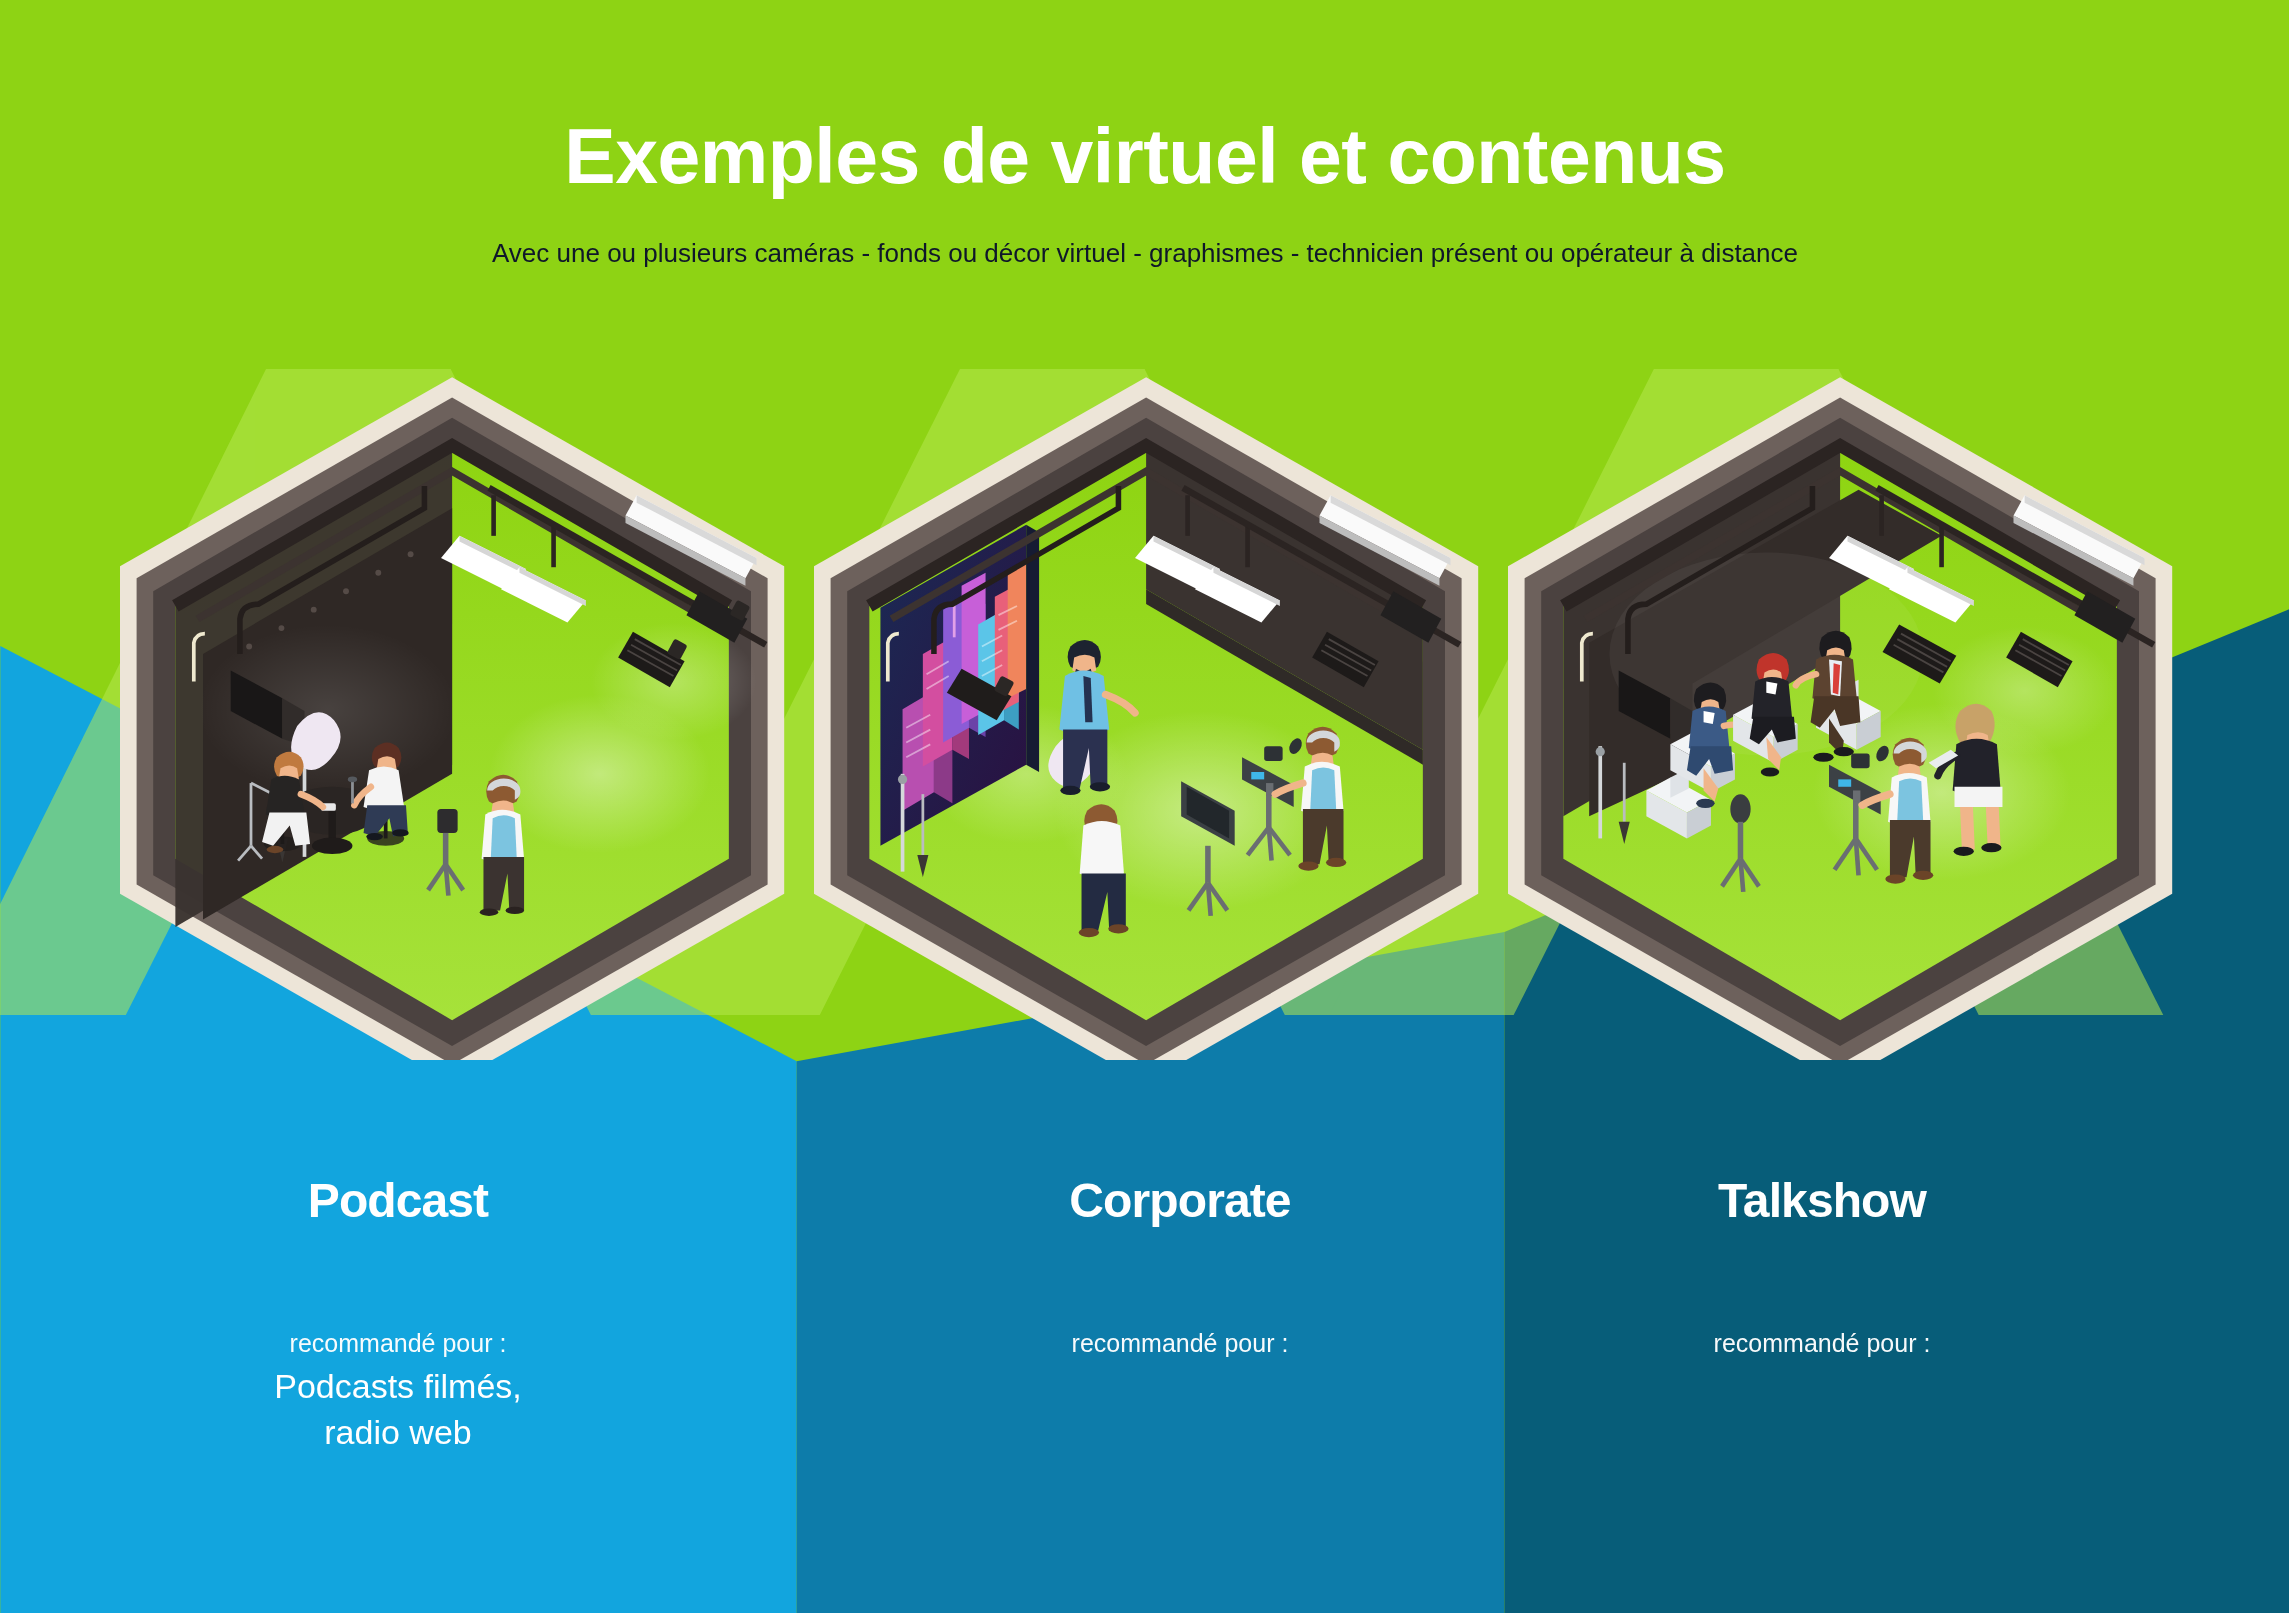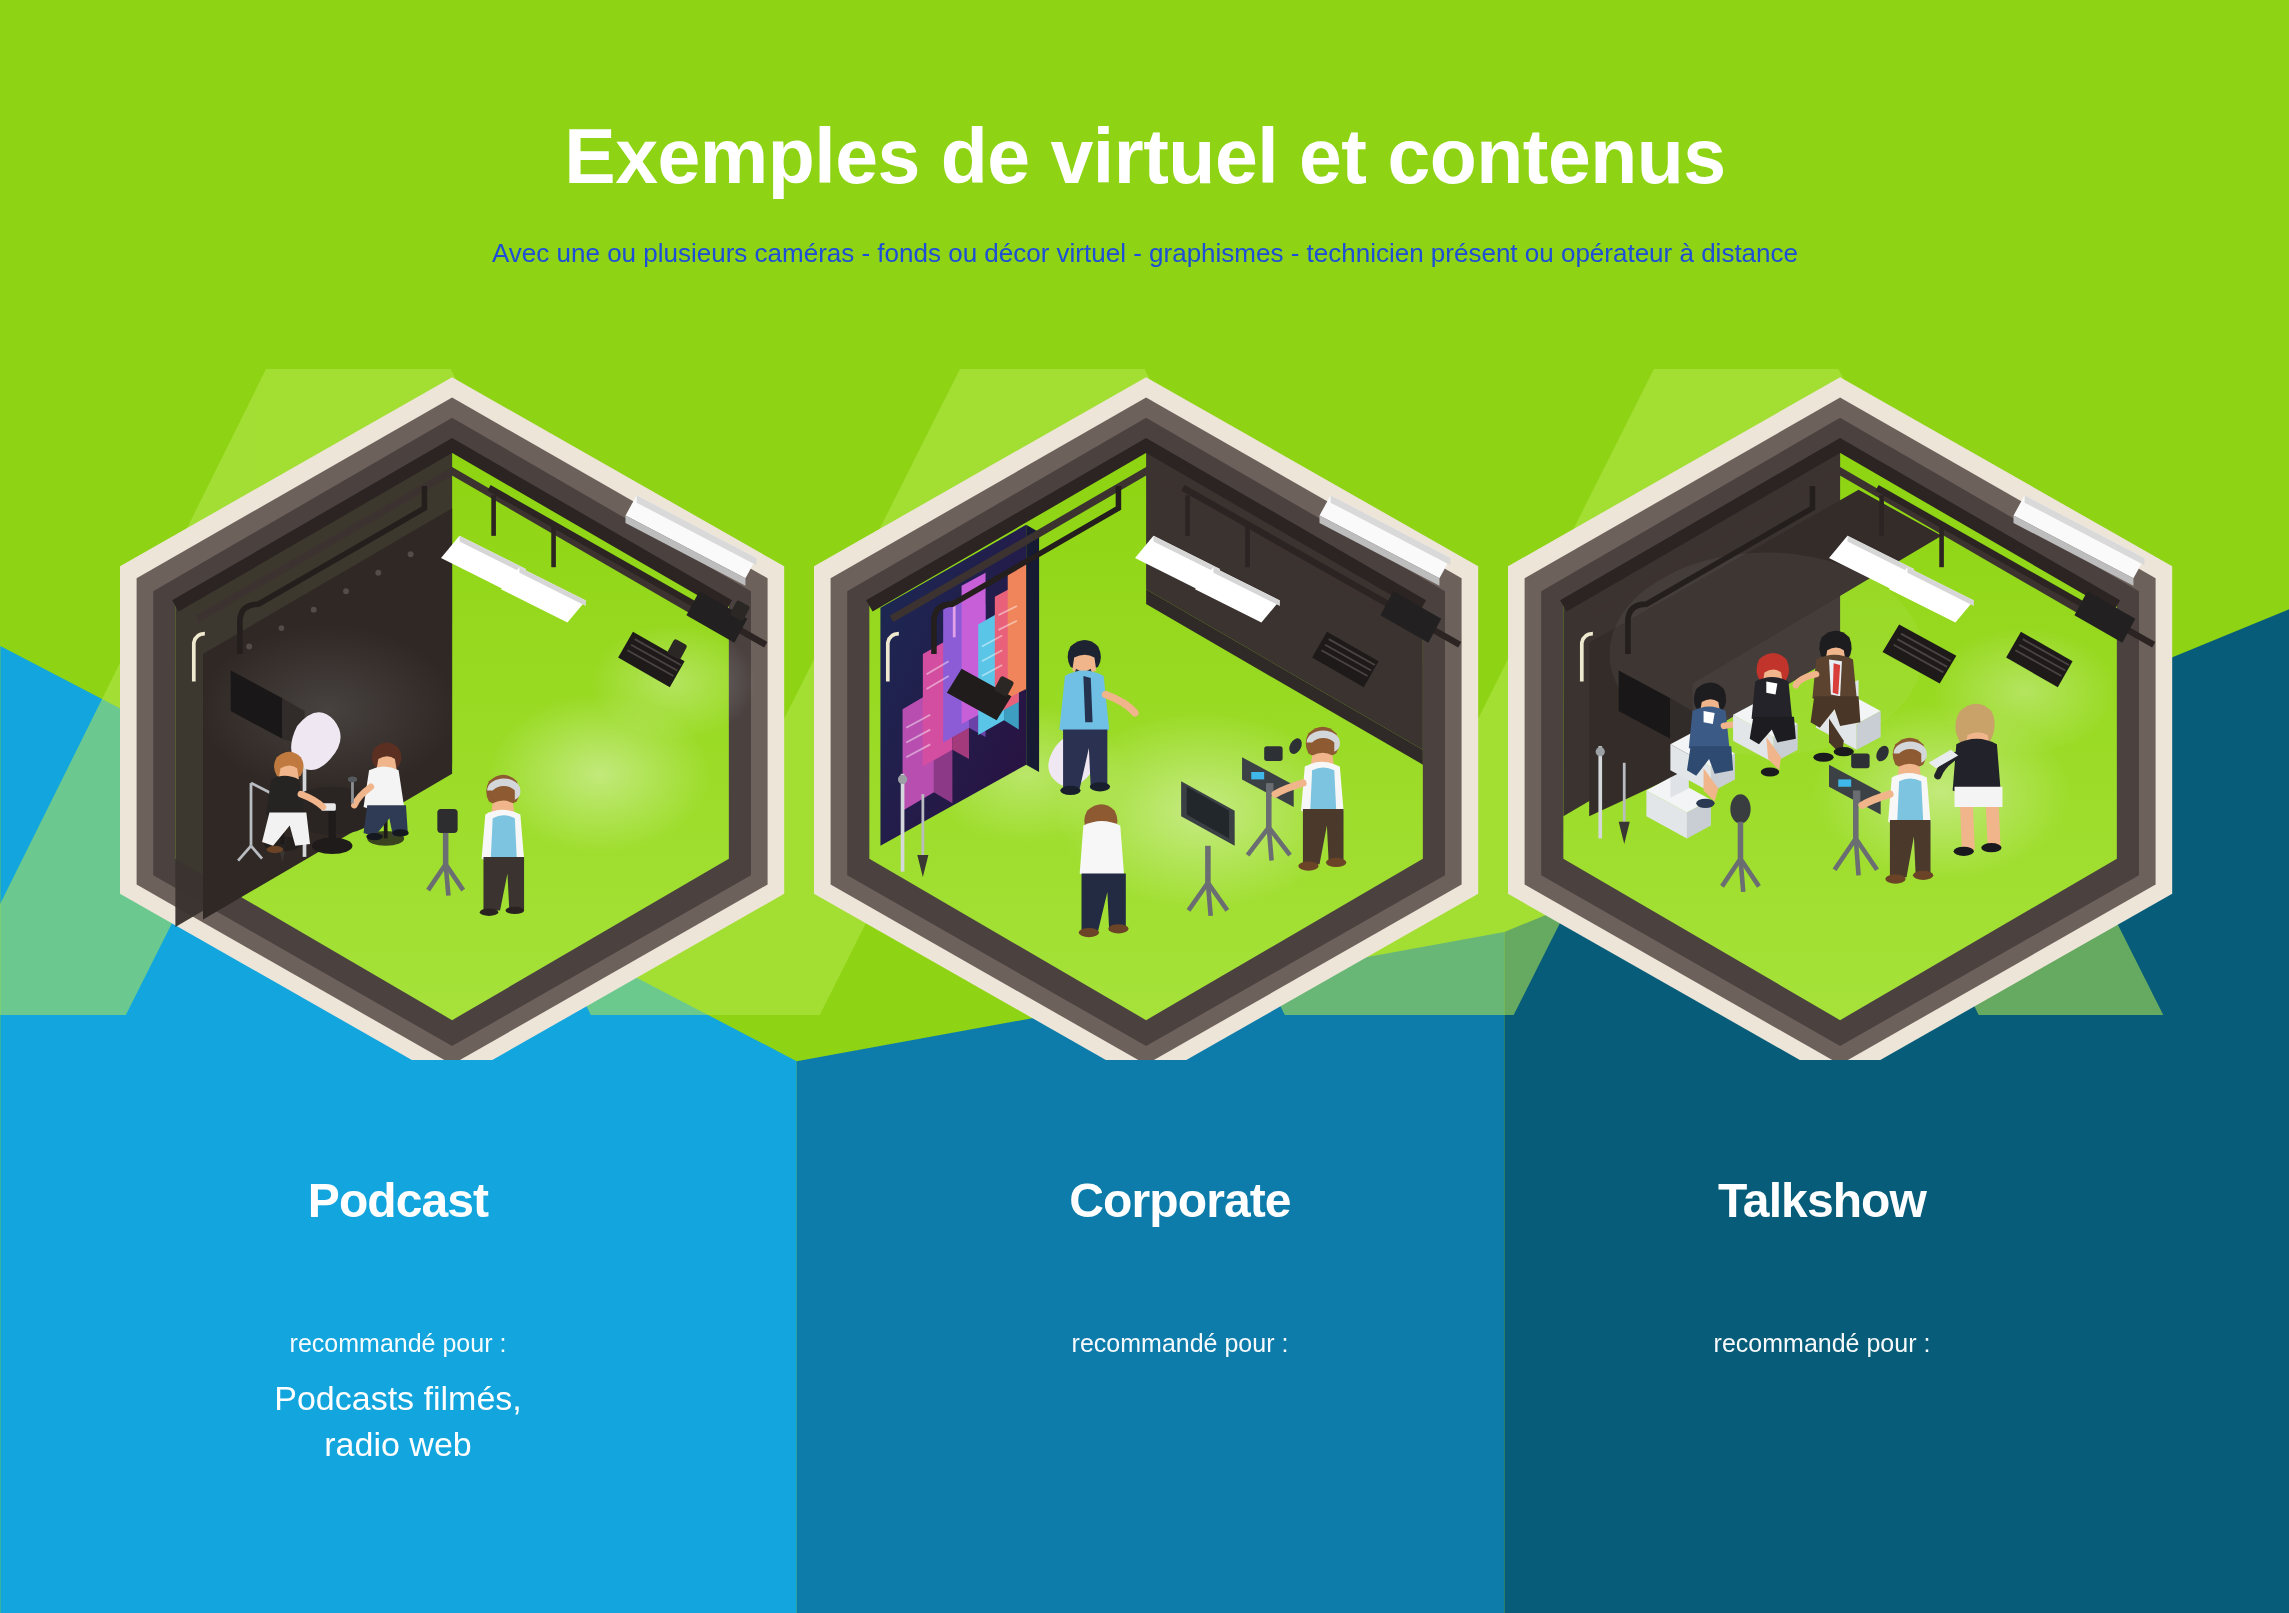--- a/index.html
+++ b/index.html
@@ -14,28 +14,28 @@
   .bg-green{ position:absolute; inset:0; background:#8ed314; }
 
   
   .title{
     position:absolute; top:118px; left:0; width:100%;
     text-align:center; color:#ffffff; font-size:77px; font-weight:bold;
     letter-spacing:-0.5px; line-height:1;
   }
   .subtitle{
     position:absolute; top:238px; left:0; width:100%;
-    text-align:center; color:#1d4ed8; font-size:26px; font-weight:400;
+    text-align:center; color:#0f172a; font-size:26px; font-weight:400;
   }
 
   
   .col{ position:absolute; text-align:center; color:#ffffff; }
   .col-title{ font-size:48px; font-weight:bold; line-height:1; letter-spacing:-0.9px; }
   .col-reco{ font-size:25px; font-weight:400; margin-top:104px; opacity:.97; }
-  .col-desc{ font-size:34px; font-weight:400; margin-top:18px; line-height:1.35; }
+  .col-desc{ font-size:34px; font-weight:400; margin-top:6px; line-height:1.35; }
 
   #col0{ left:0;     top:1177px; width:796px; }
   #col1{ left:796px; top:1177px; width:768px; }
   #col2{ left:1504px;top:1177px; width:636px; }
 
   
   .room{ position:absolute; }
   .room svg{ display:block; }
 </style>
 </head>

